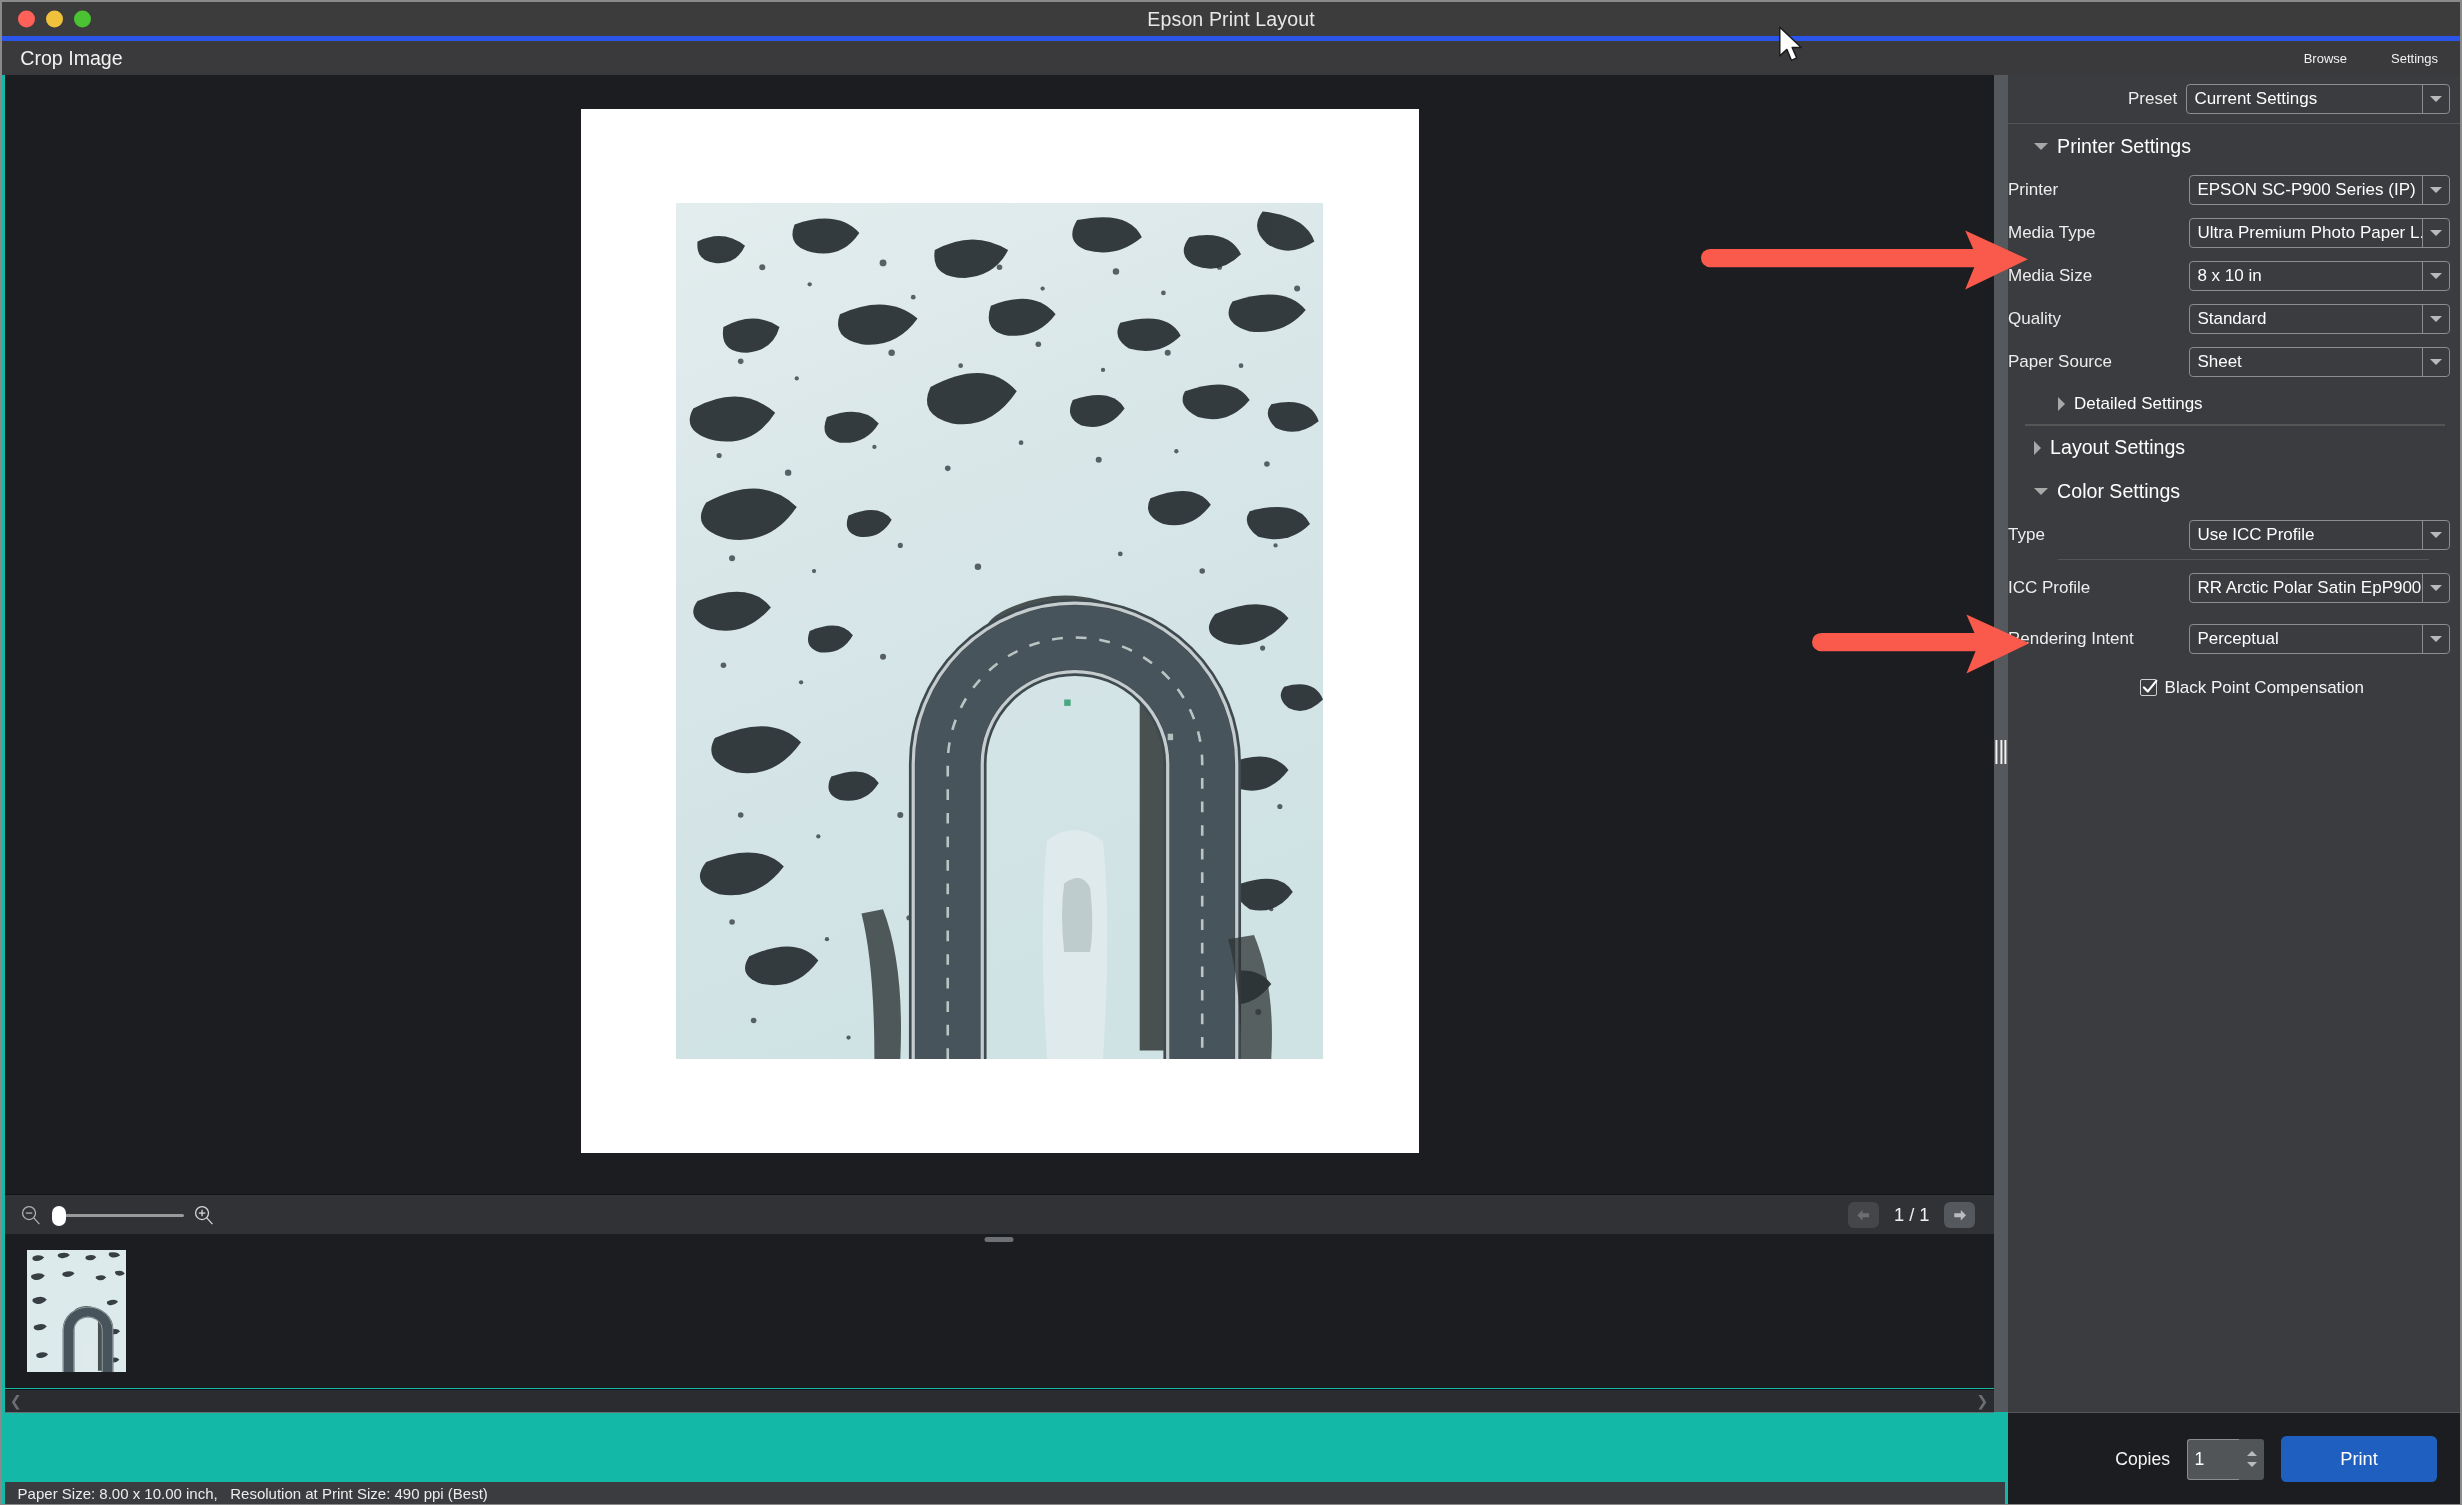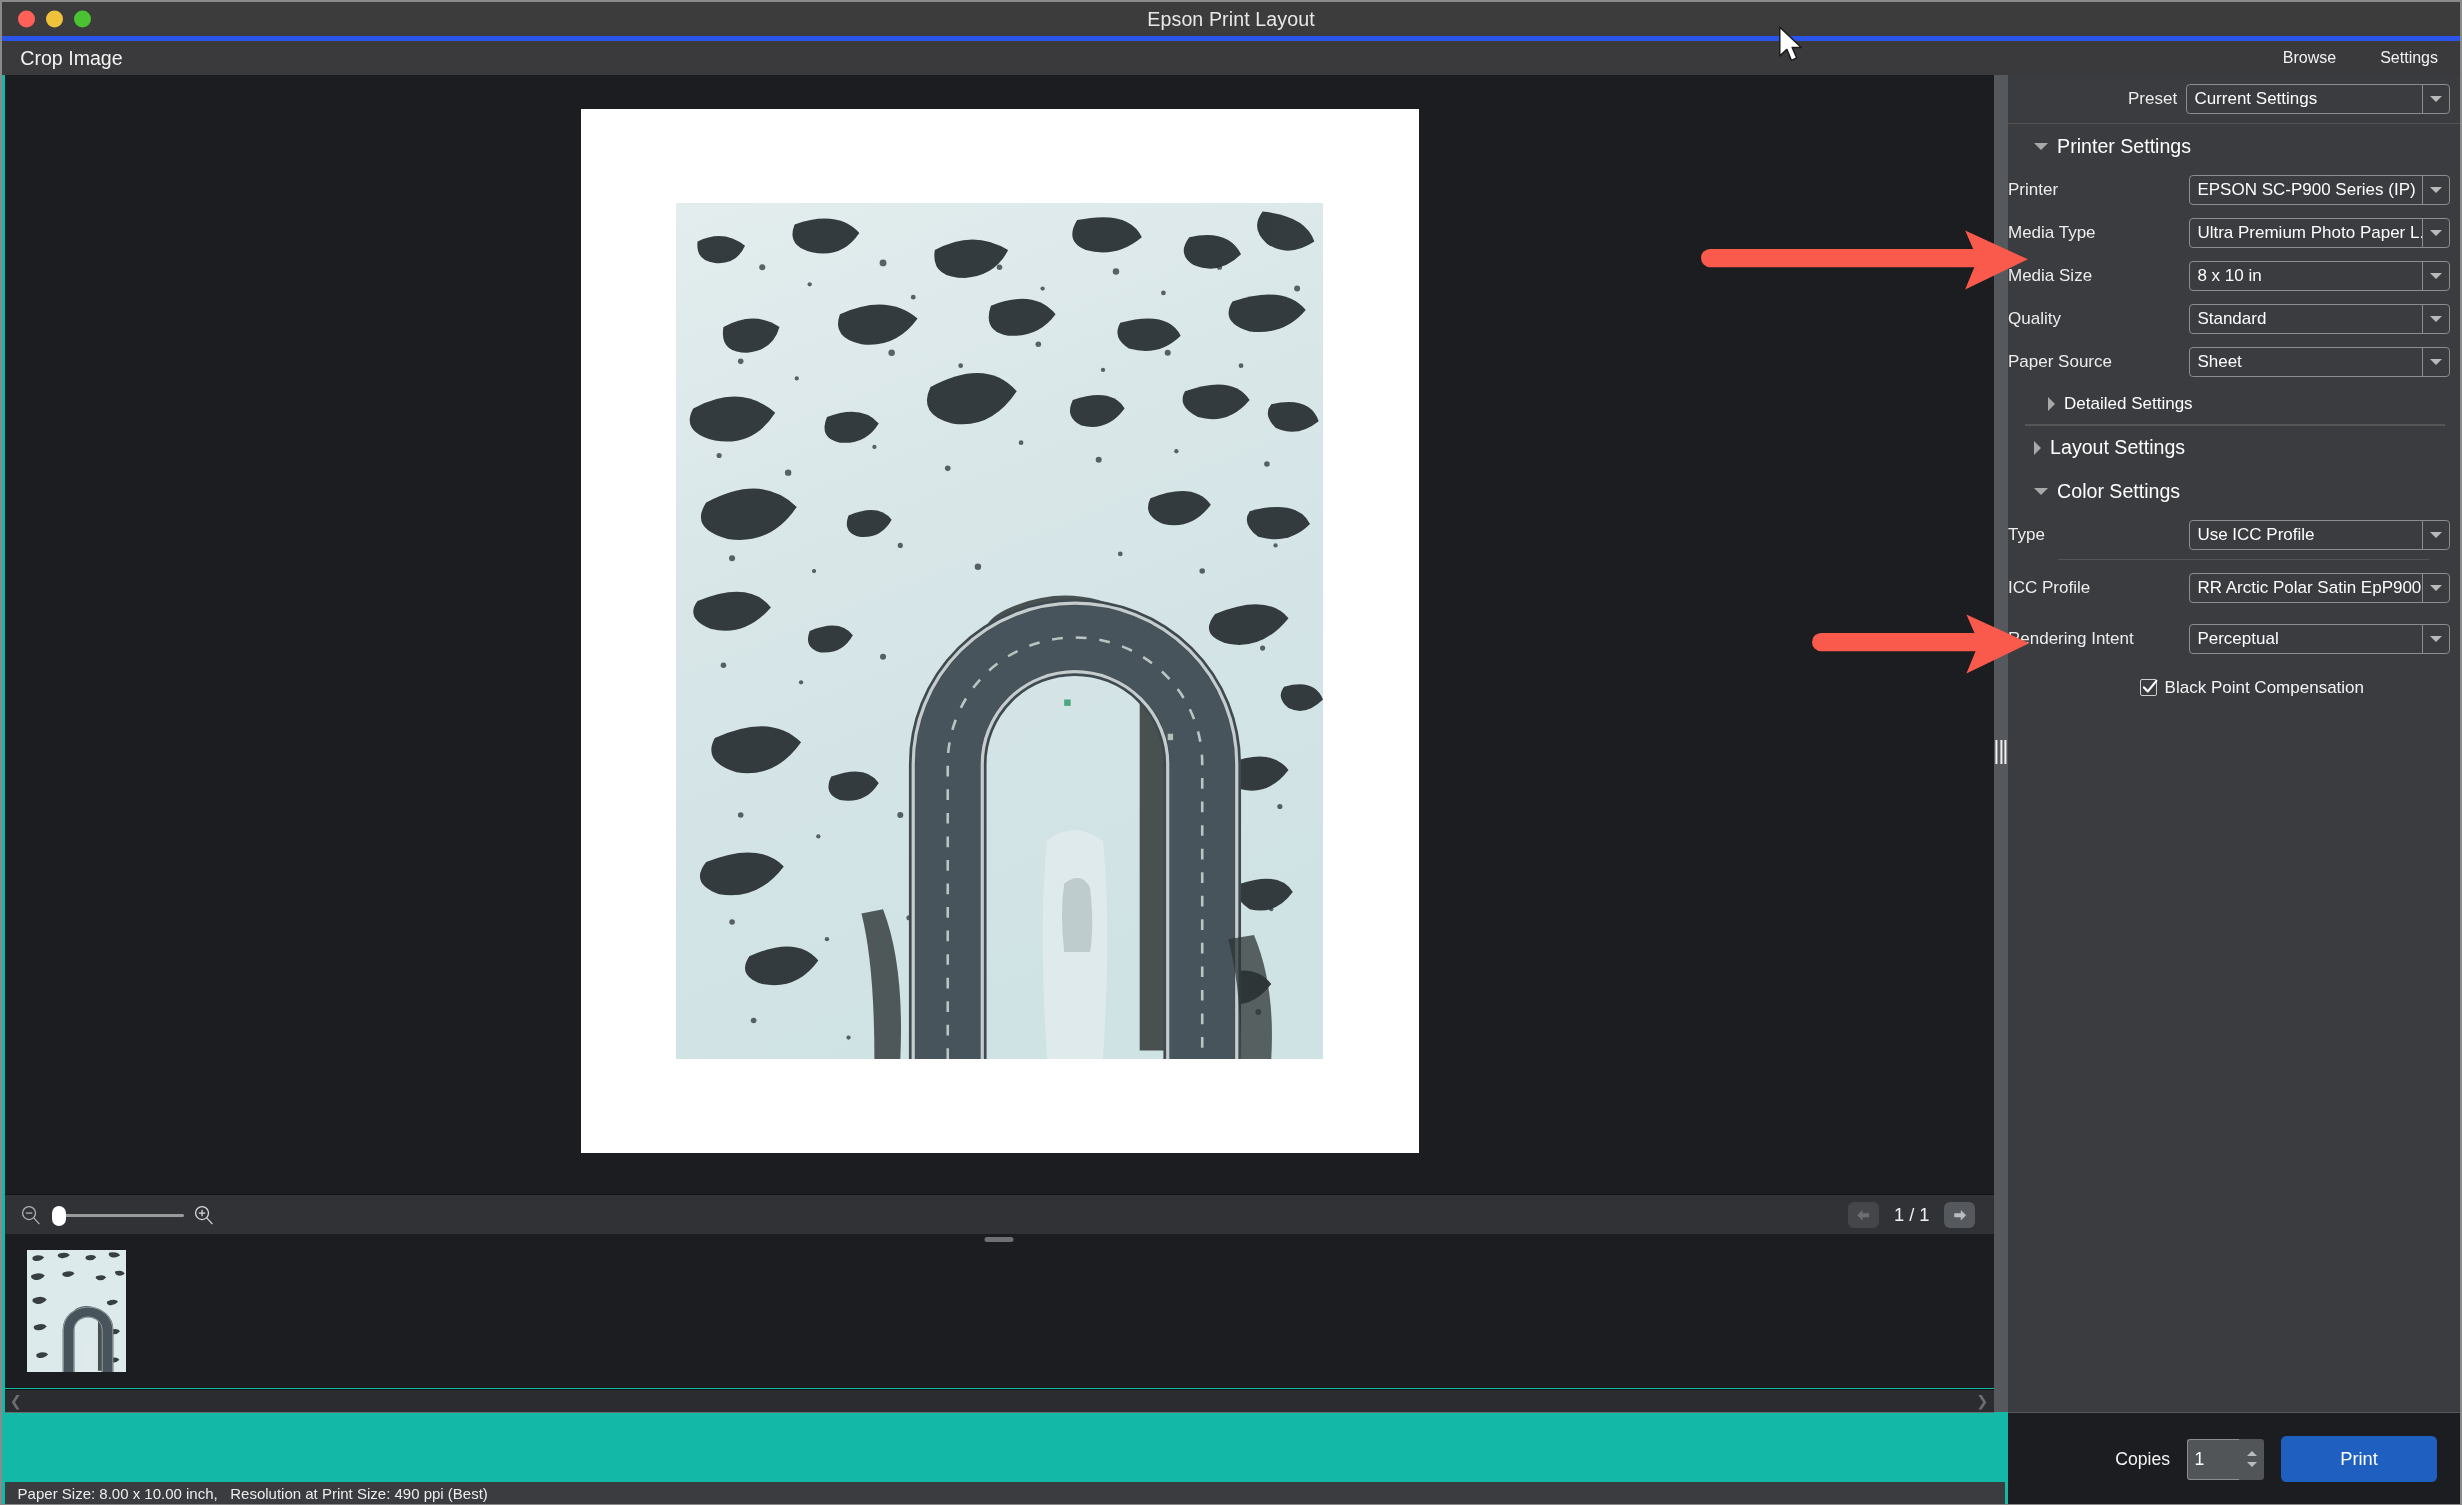--- a/index.html
+++ b/index.html
@@ -40,21 +40,21 @@
   }
 
   
   .toolbar {
     position: absolute; left: 0; top: 39px; width: 100%; height: 34px;
     background: #3a3a3c;
     display: flex; align-items: center;
   }
   .tb-left { position: absolute; left: 18.3px; color: #f2f2f2; font-size: 19.6px; }
   .tb-right { position: absolute; right: 22px; display: flex; gap: 44px; }
-  .tb-right span { color: #f2f2f2; font-size: 16px; }
+  .tb-right span { color: #f2f2f2; font-size: 13px; }
 
   
   .preview {
     position: absolute; left: 2.6px; top: 73px;
     width: 1989px; height: 1119px;
     background: #1b1d20;
   }
   .paper {
     position: absolute; left: 576px; top: 34px;
     width: 838px; height: 1044px;
@@ -179,21 +179,21 @@
     width: 0; height: 0;
     border-left: 7.2px solid transparent; border-right: 7.2px solid transparent;
     border-top: 7.8px solid #a8a8a8;
   }
   .section-head .tri-right {
     width: 0; height: 0;
     border-top: 7.2px solid transparent; border-bottom: 7.2px solid transparent;
     border-left: 7.8px solid #a8a8a8;
   }
   .section-head .txt { color: #ffffff; font-size: 19.6px; }
-  .section-head.sub { padding-left: 40px; }
+  .section-head.sub { padding-left: 50px; }
   .section-head.sub .txt { font-size: 17px; }
 
   .frow {
     display: flex; align-items: center; justify-content: space-between;
     gap: 9.1px; padding: 0 11.8px 0 0; height: 43px;
   }
   .frow .select { width: 261px; }
 
   .checkrow { display: flex; align-items: center; justify-content: flex-end;
     gap: 7.8px; padding-right: 98px; height: 38px; }

